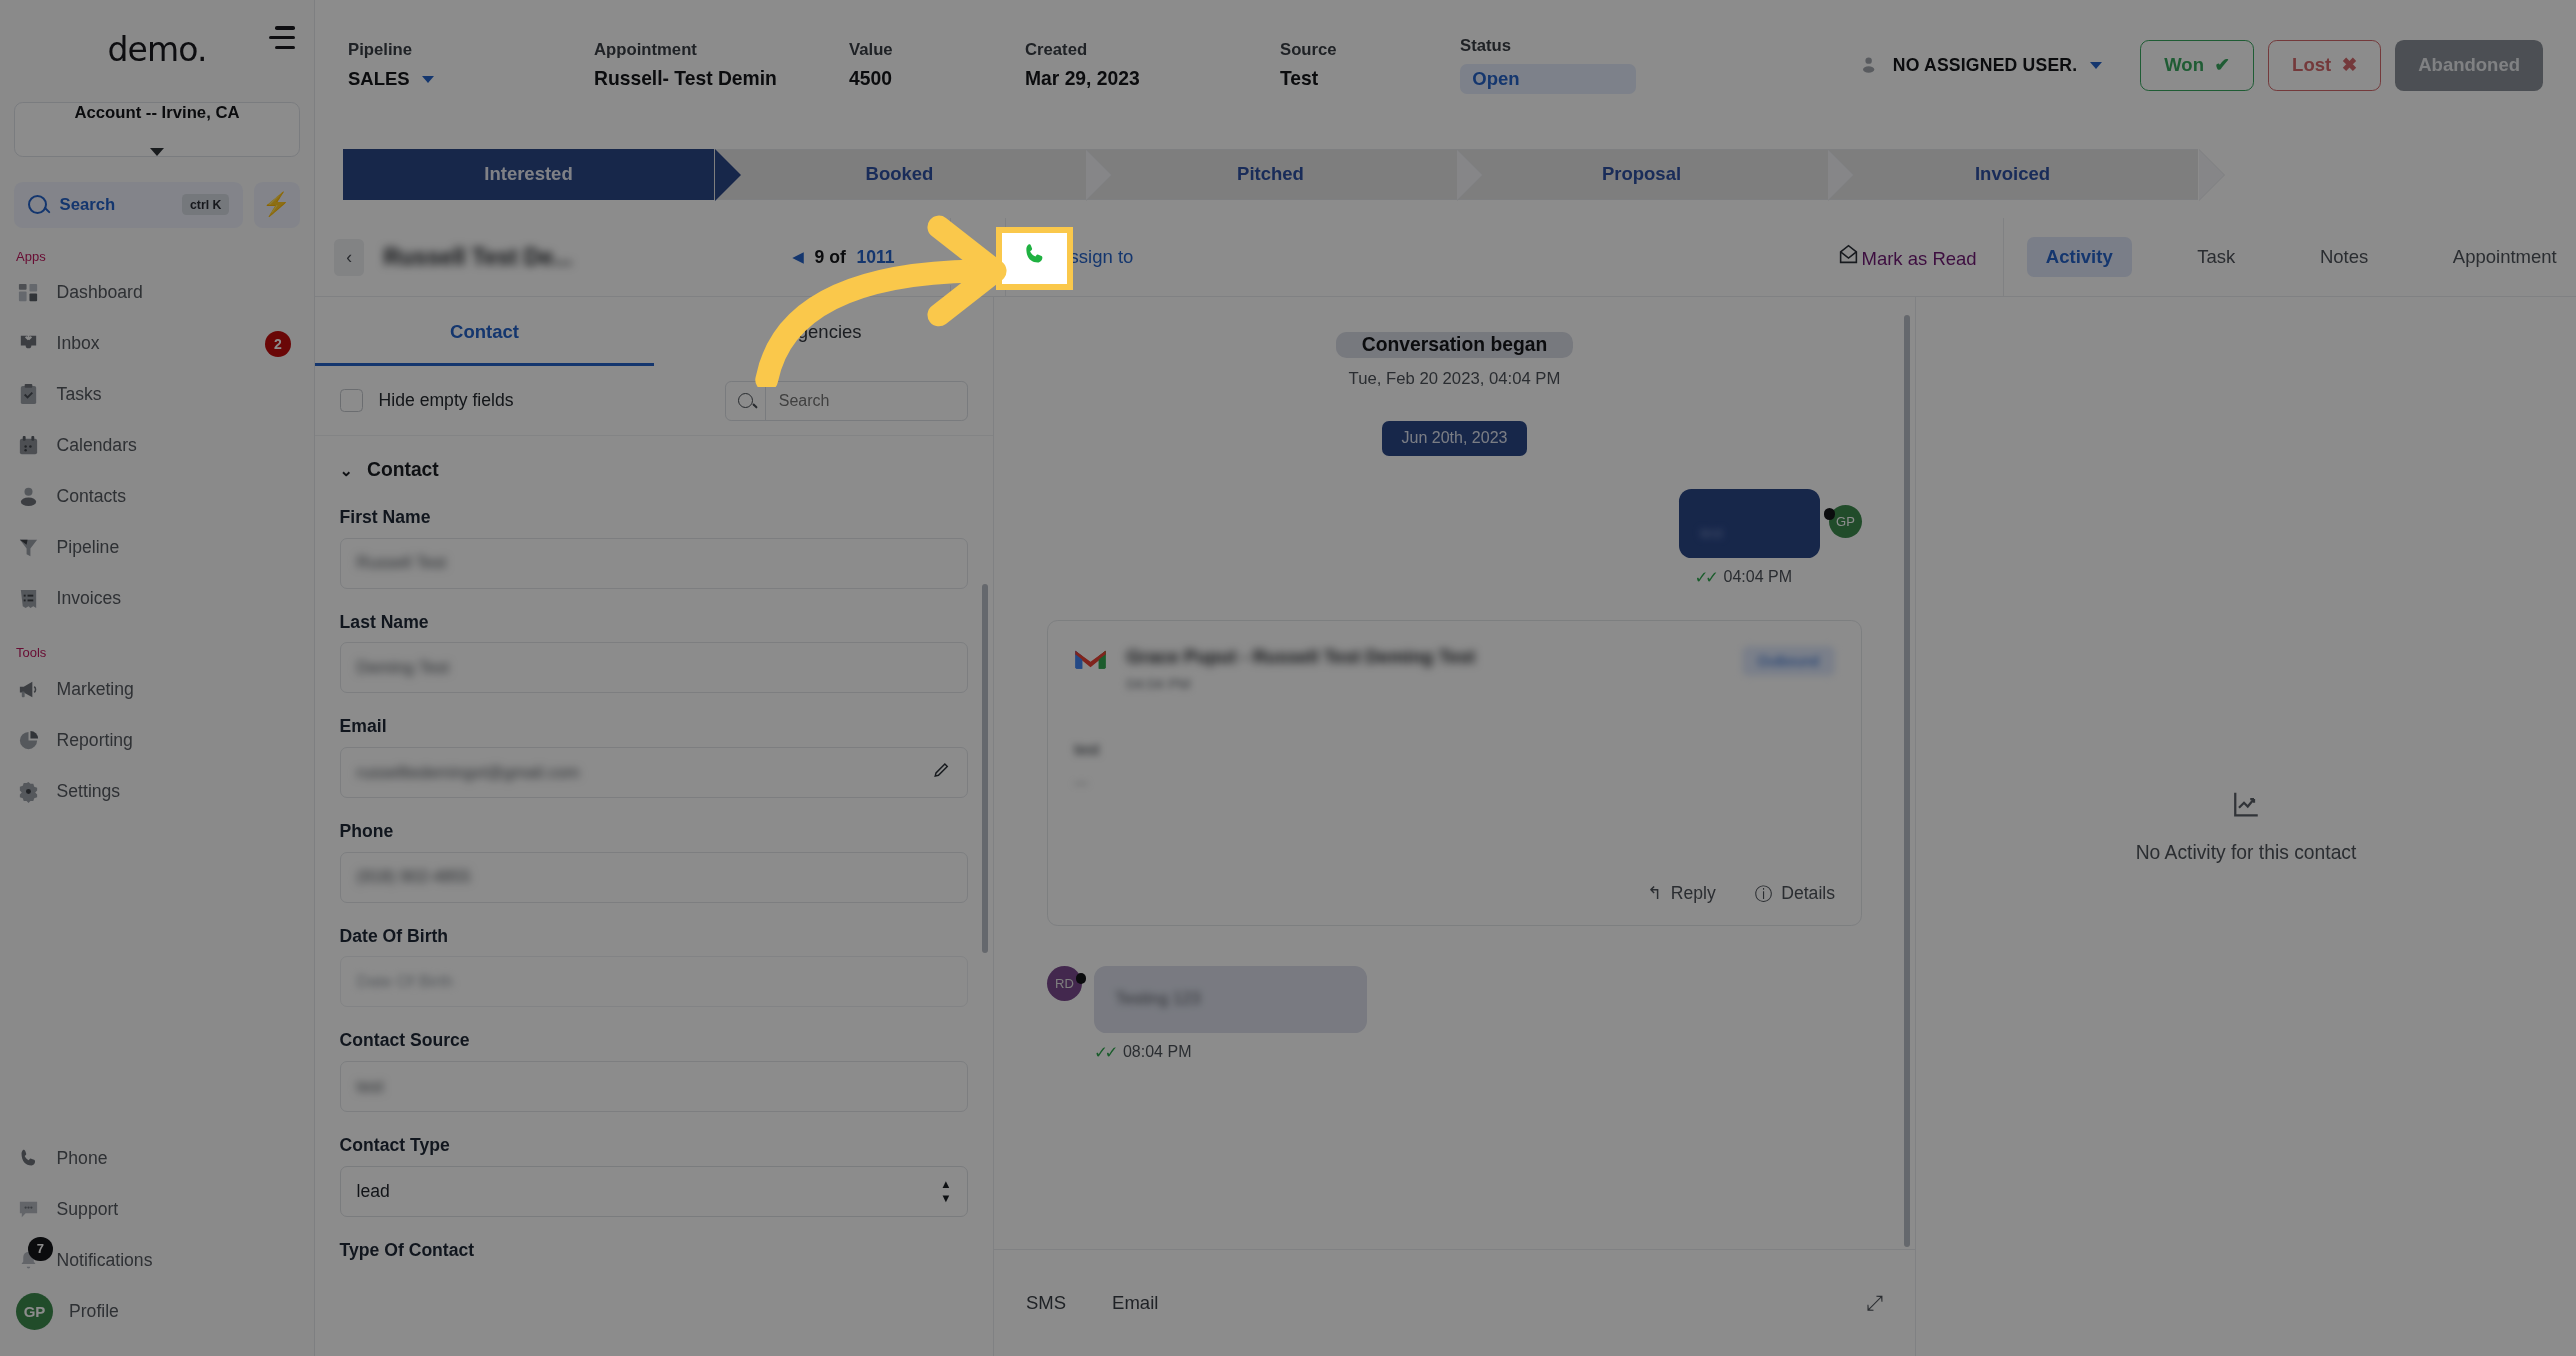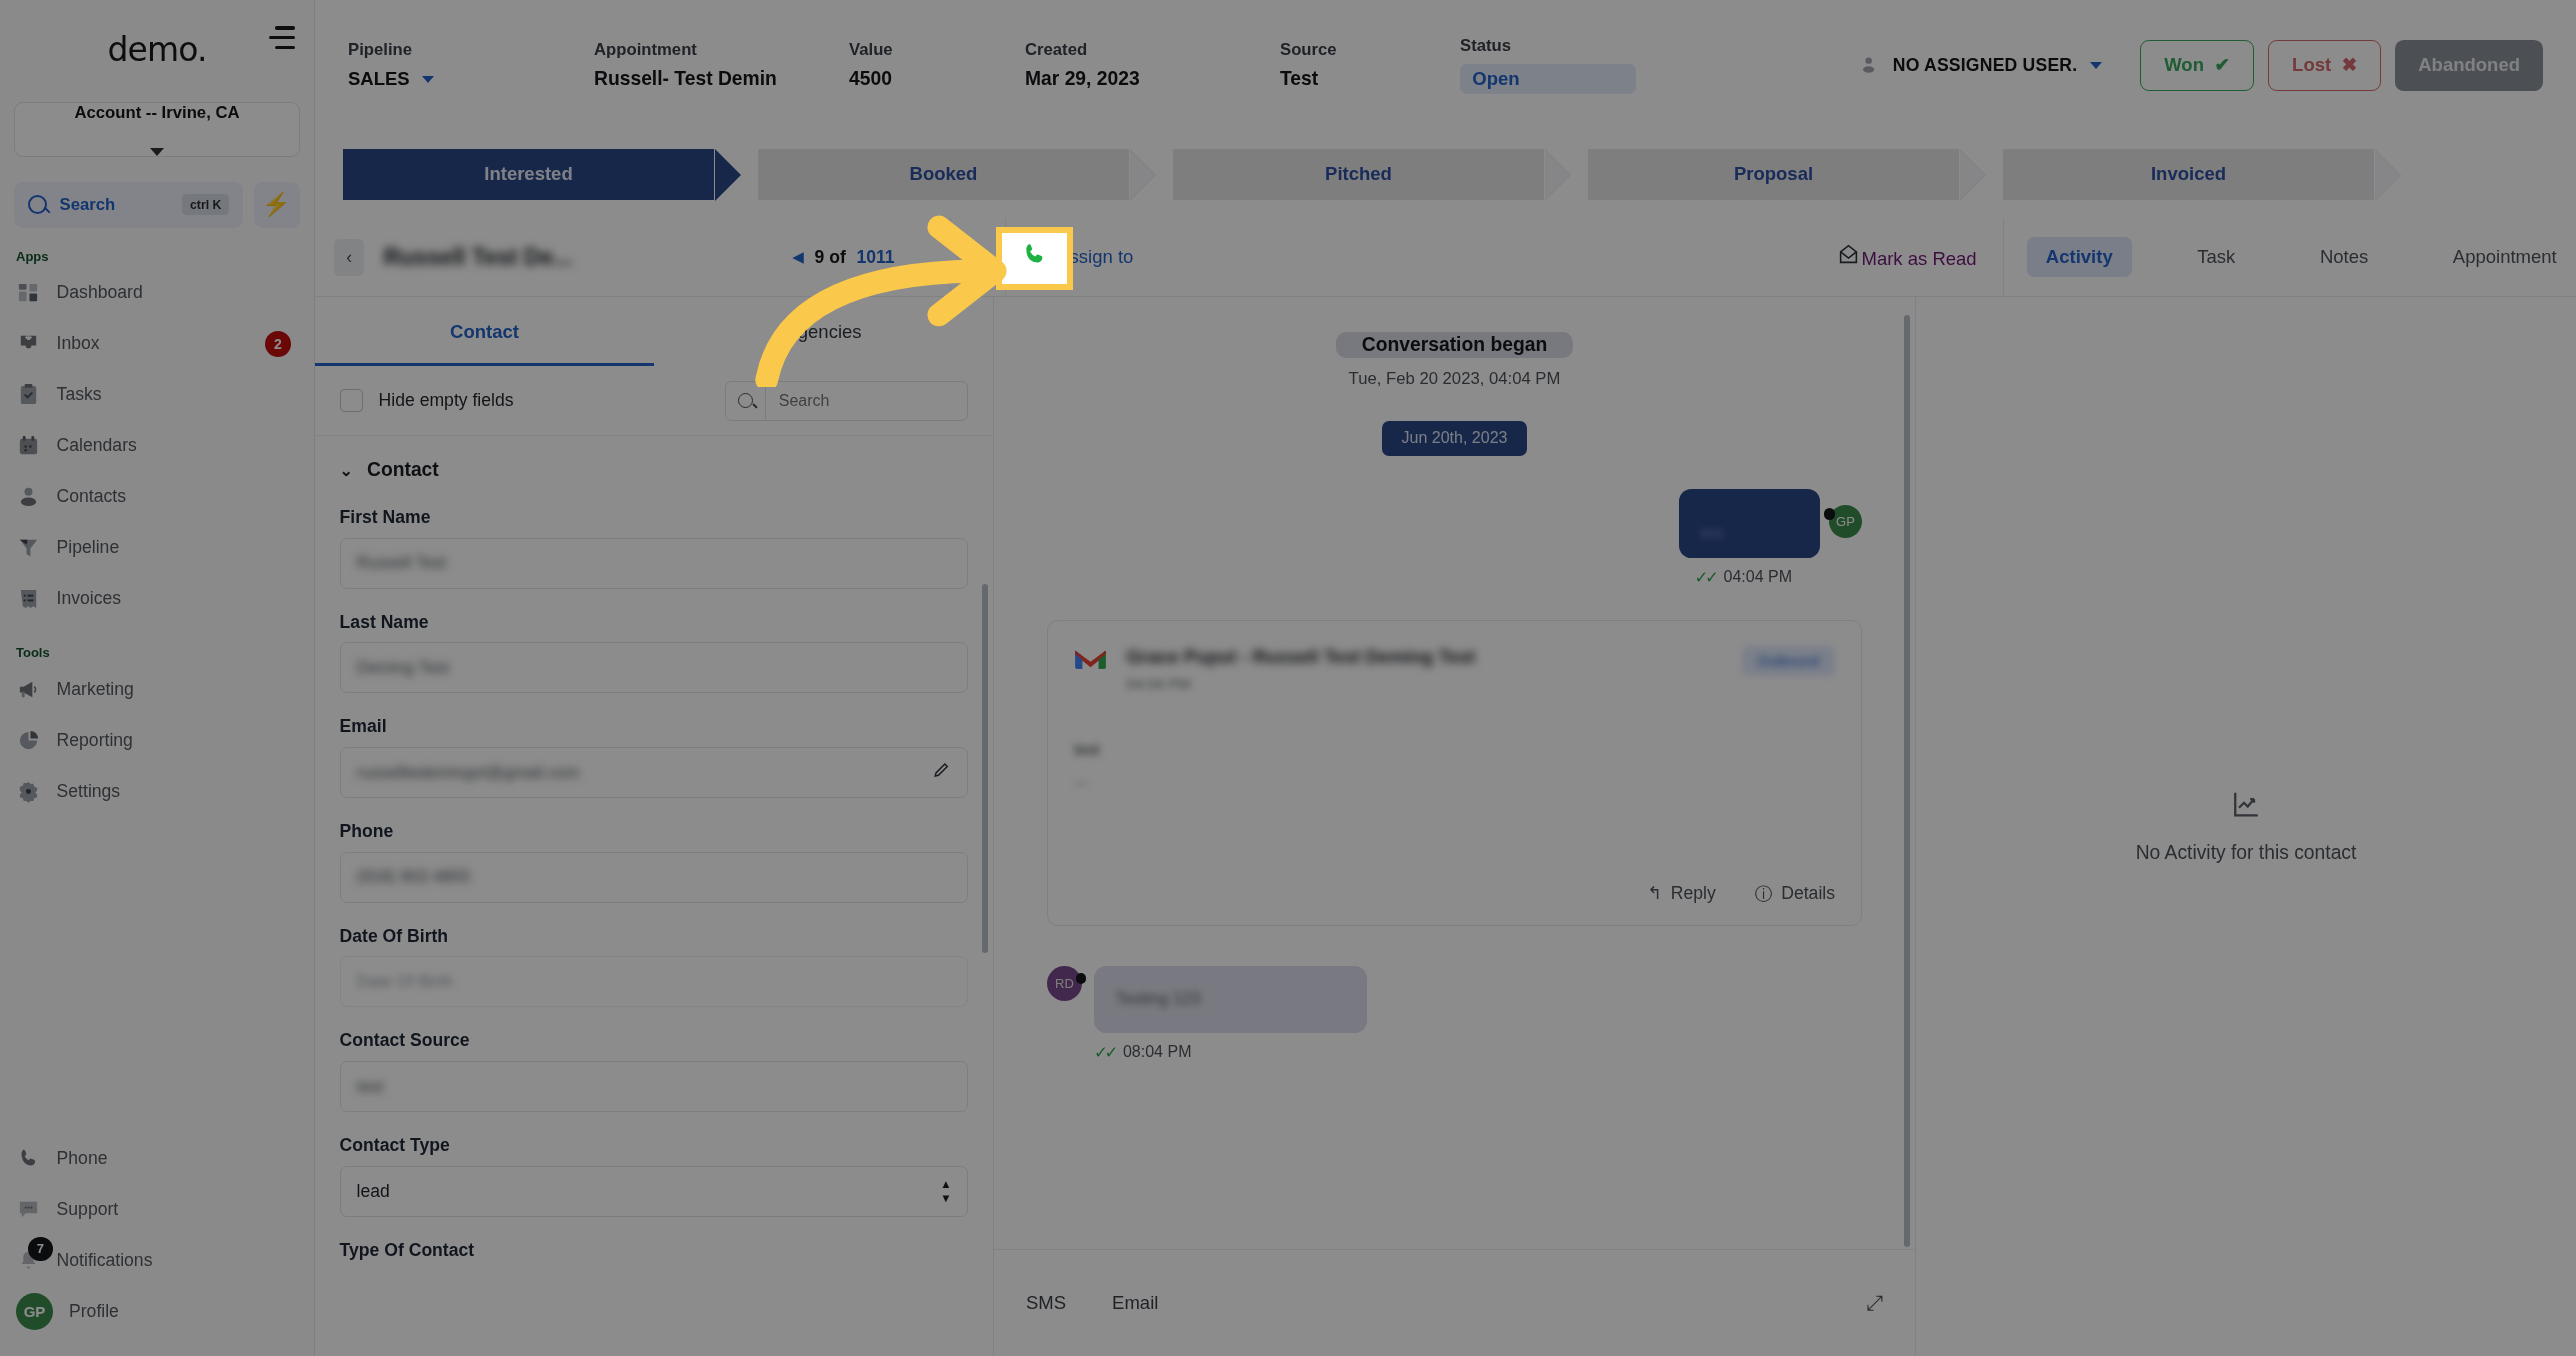--- a/index.html
+++ b/index.html
@@ -49,21 +49,21 @@
   .searchbox {
     flex: 1; height: 46px; background: #eef1fb; border-radius: 8.8px;
     display: flex; align-items: center; padding: 0 14px; gap: 12.3px;
   }
   .mag { width: 19.3px; height: 19.3px; border: 2.3px solid #2563c9; border-radius: 50%; position: relative; flex: none; }
   .mag::after { content:''; position:absolute; width: 8px; height: 2.3px; background:#2563c9; transform: rotate(45deg); right:-6.2px; bottom:0.9px; border-radius:1.8px;}
   .search-lbl { color: #2563c9; font-size: 16.7px; font-weight: 600; flex: 1; }
   .kbd { background: #d6dae2; color: #2b2f36; font-size: 12.3px; padding: 3.5px 8px; border-radius: 4.4px; font-weight: 700; }
   .bolt { width: 46px; height: 46px; background:#eef1fb; border-radius:8.8px; display:flex; align-items:center; justify-content:center; color:#2563c9; font-size: 23px; }
 
-  .sec-label { color: #14532d; font-size: 13px; font-weight: 700; margin: 21px 0 3.5px 16px; }
+  .sec-label { color: #be185d; font-size: 13px; font-weight: 400; margin: 21px 0 3.5px 16px; }
 
   .nav-item {
     display: flex; align-items: center; gap: 16px; height: 51px; padding: 0 16px;
     color: #55595f; font-size: 17.6px; position: relative;
   }
   .nav-item .ico { width: 24.6px; height: 24.6px; flex: none; display:flex; align-items:center; justify-content:center; color:#6d7178; }
   .badge-red {
     position:absolute; right: 23px; background:#c10d0d; color:#fff; border-radius:50%;
     width: 26px; height:26px; display:flex; align-items:center; justify-content:center;
     font-size: 14px; font-weight:700;
@@ -98,21 +98,21 @@
   .btn-won, .btn-lost, .btn-aband {
     height: 51px; display:flex; align-items:center; justify-content:center; gap:10.6px;
     border-radius: 8.8px; font-size: 18.5px; font-weight: 600; padding: 0 23px; margin-left: 14px;
   }
   .btn-won { border: 1.3px solid #39a860; color:#39a860; background:#fff; }
   .btn-lost { border: 1.3px solid #d4696c; color:#d4696c; background:#fff; }
   .btn-aband { background:#8a9099; color:#e9ebee; }
 
   
   .stagebar { position:absolute; left: 315px; top: 130px; width: 2261px; height: 88px; background:#fff; display:flex; align-items:center; padding-left: 14px;}
-  .stages { display:flex; height: 51px; margin-left: 14px; gap: 44px; }
+  .stages { display:flex; height: 51px; margin-left: 14px; }
   .stage {
     position: relative; width: 371px; height: 51px;
     display:flex; align-items:center; justify-content:center;
     color:#2f51a3; font-size: 18.5px; font-weight: 600; background: #e5e5e5;
     border-top:0.9px solid #e6e8ec; border-bottom:0.9px solid #e6e8ec;
   }
   .stage::after {
     content:''; position:absolute; right:-25.5px; top:0; width:0; height:0; z-index:2;
     border-top: 25.5px solid transparent; border-bottom: 25.5px solid transparent; border-left: 25.5px solid #f4f5f7;
   }

